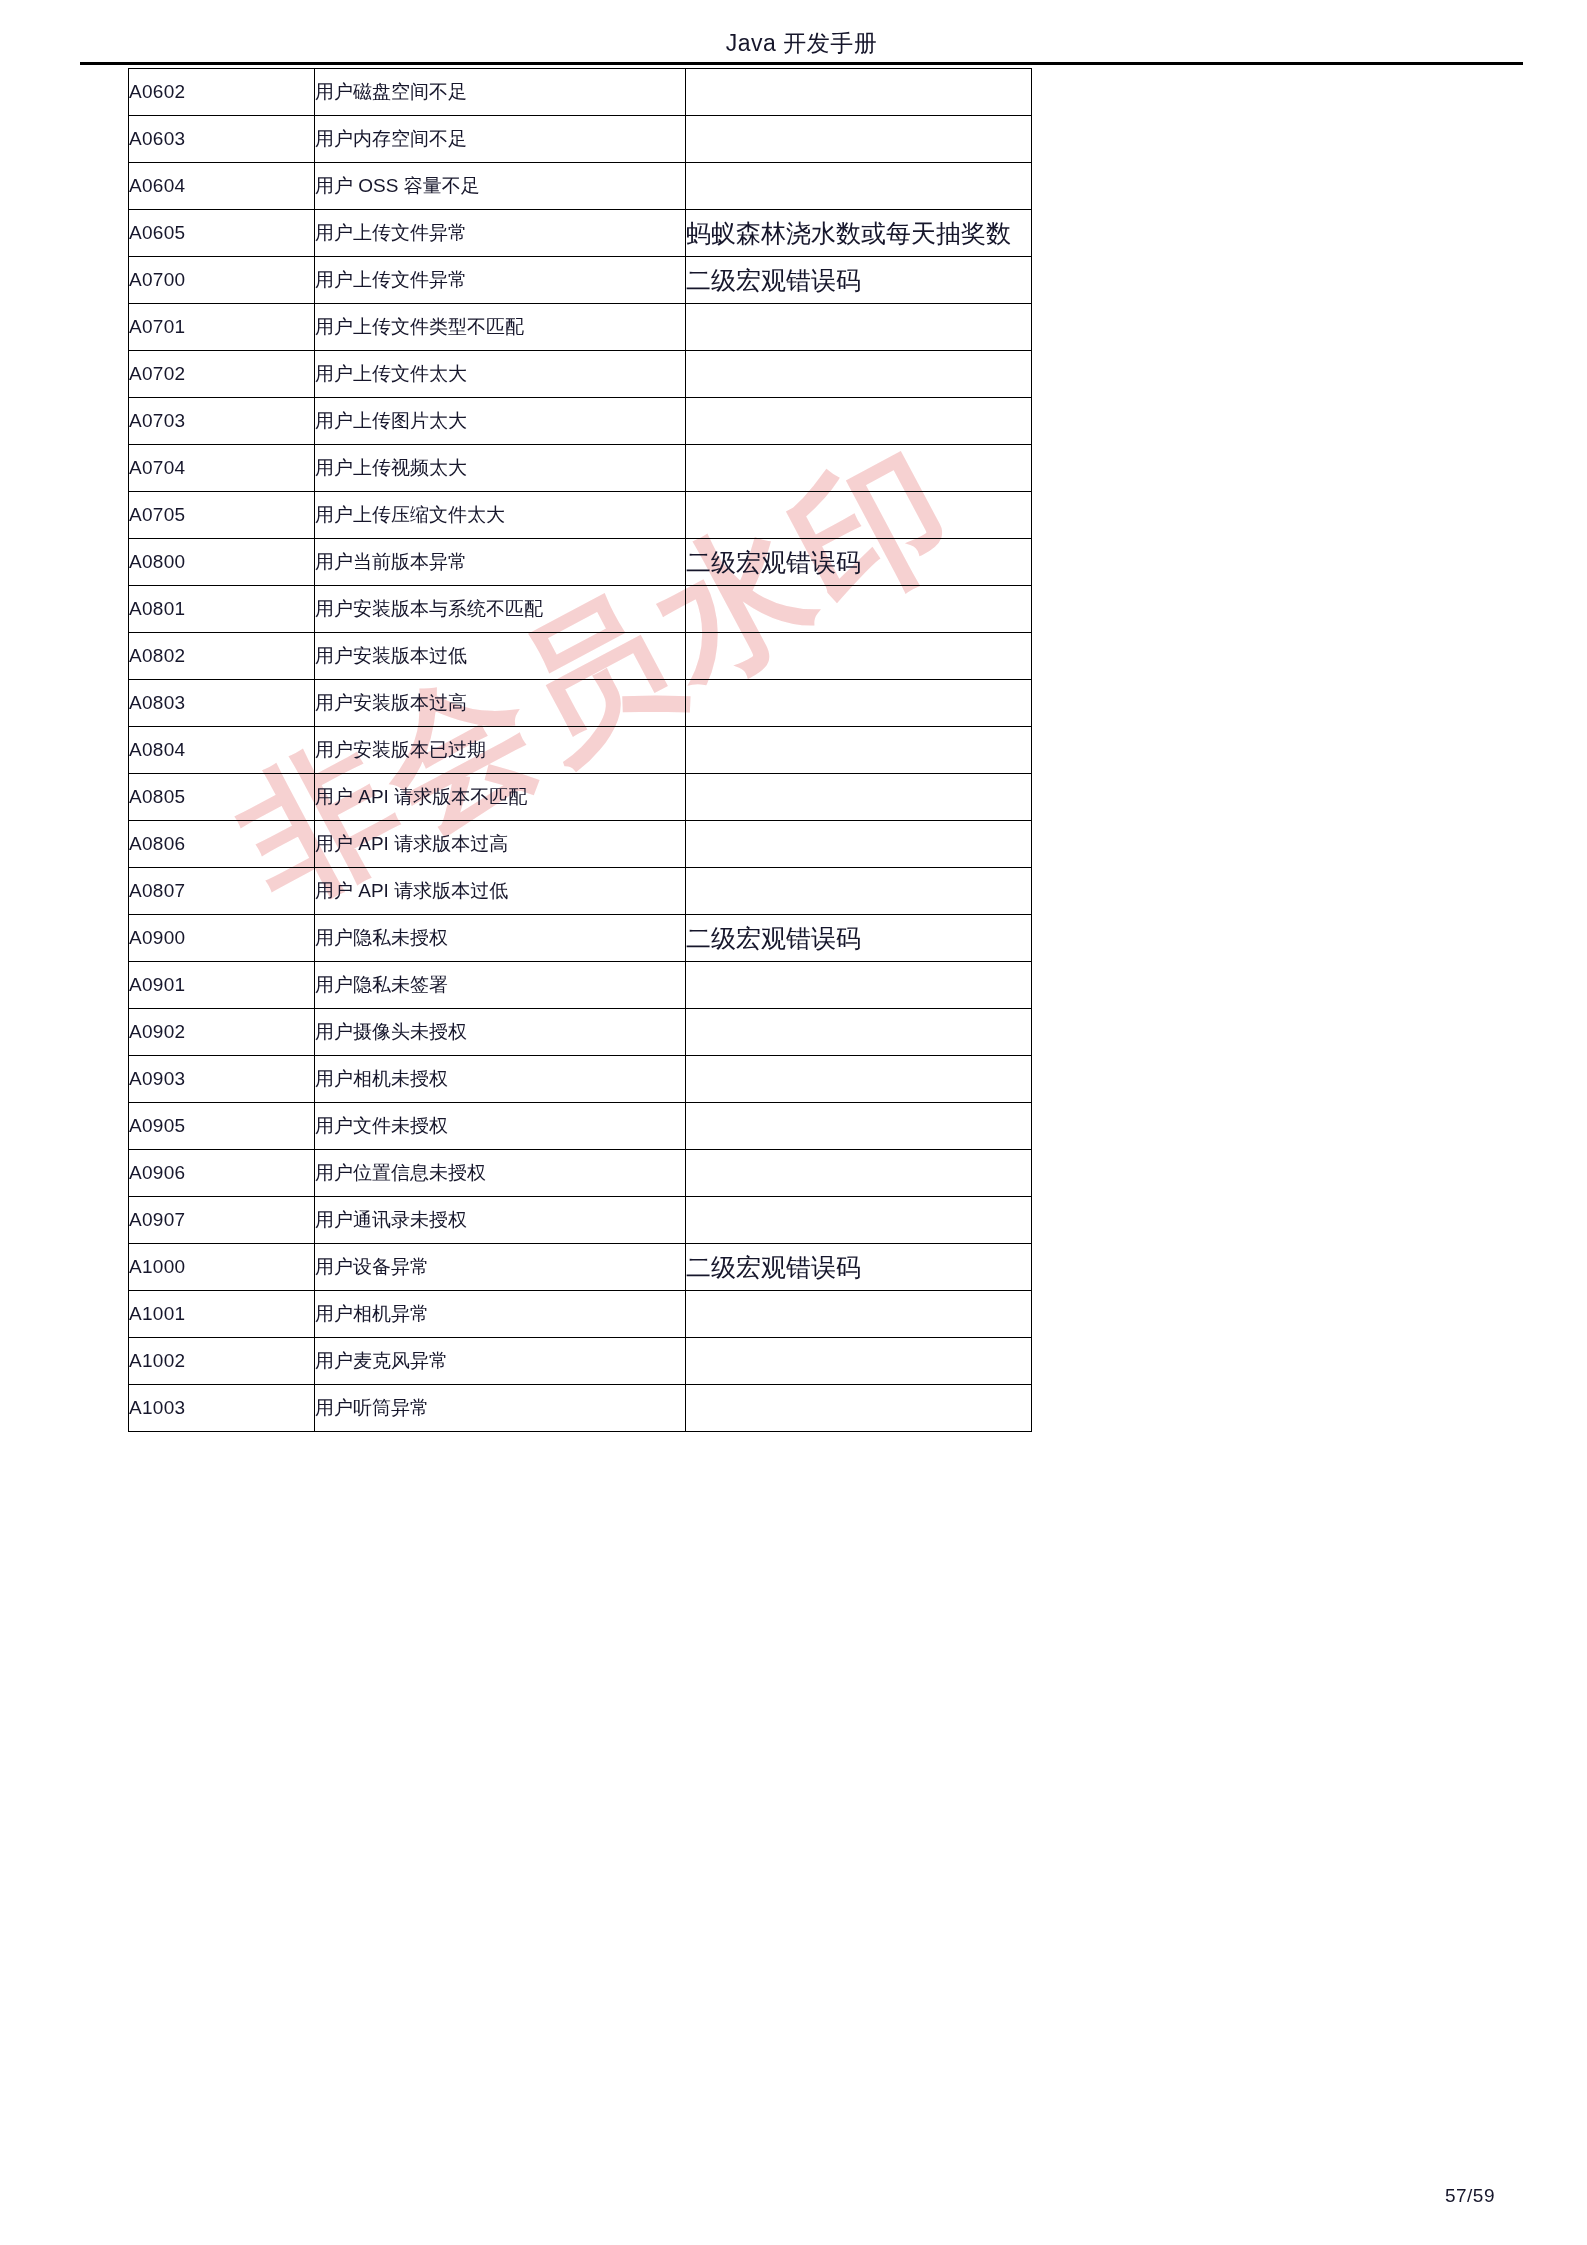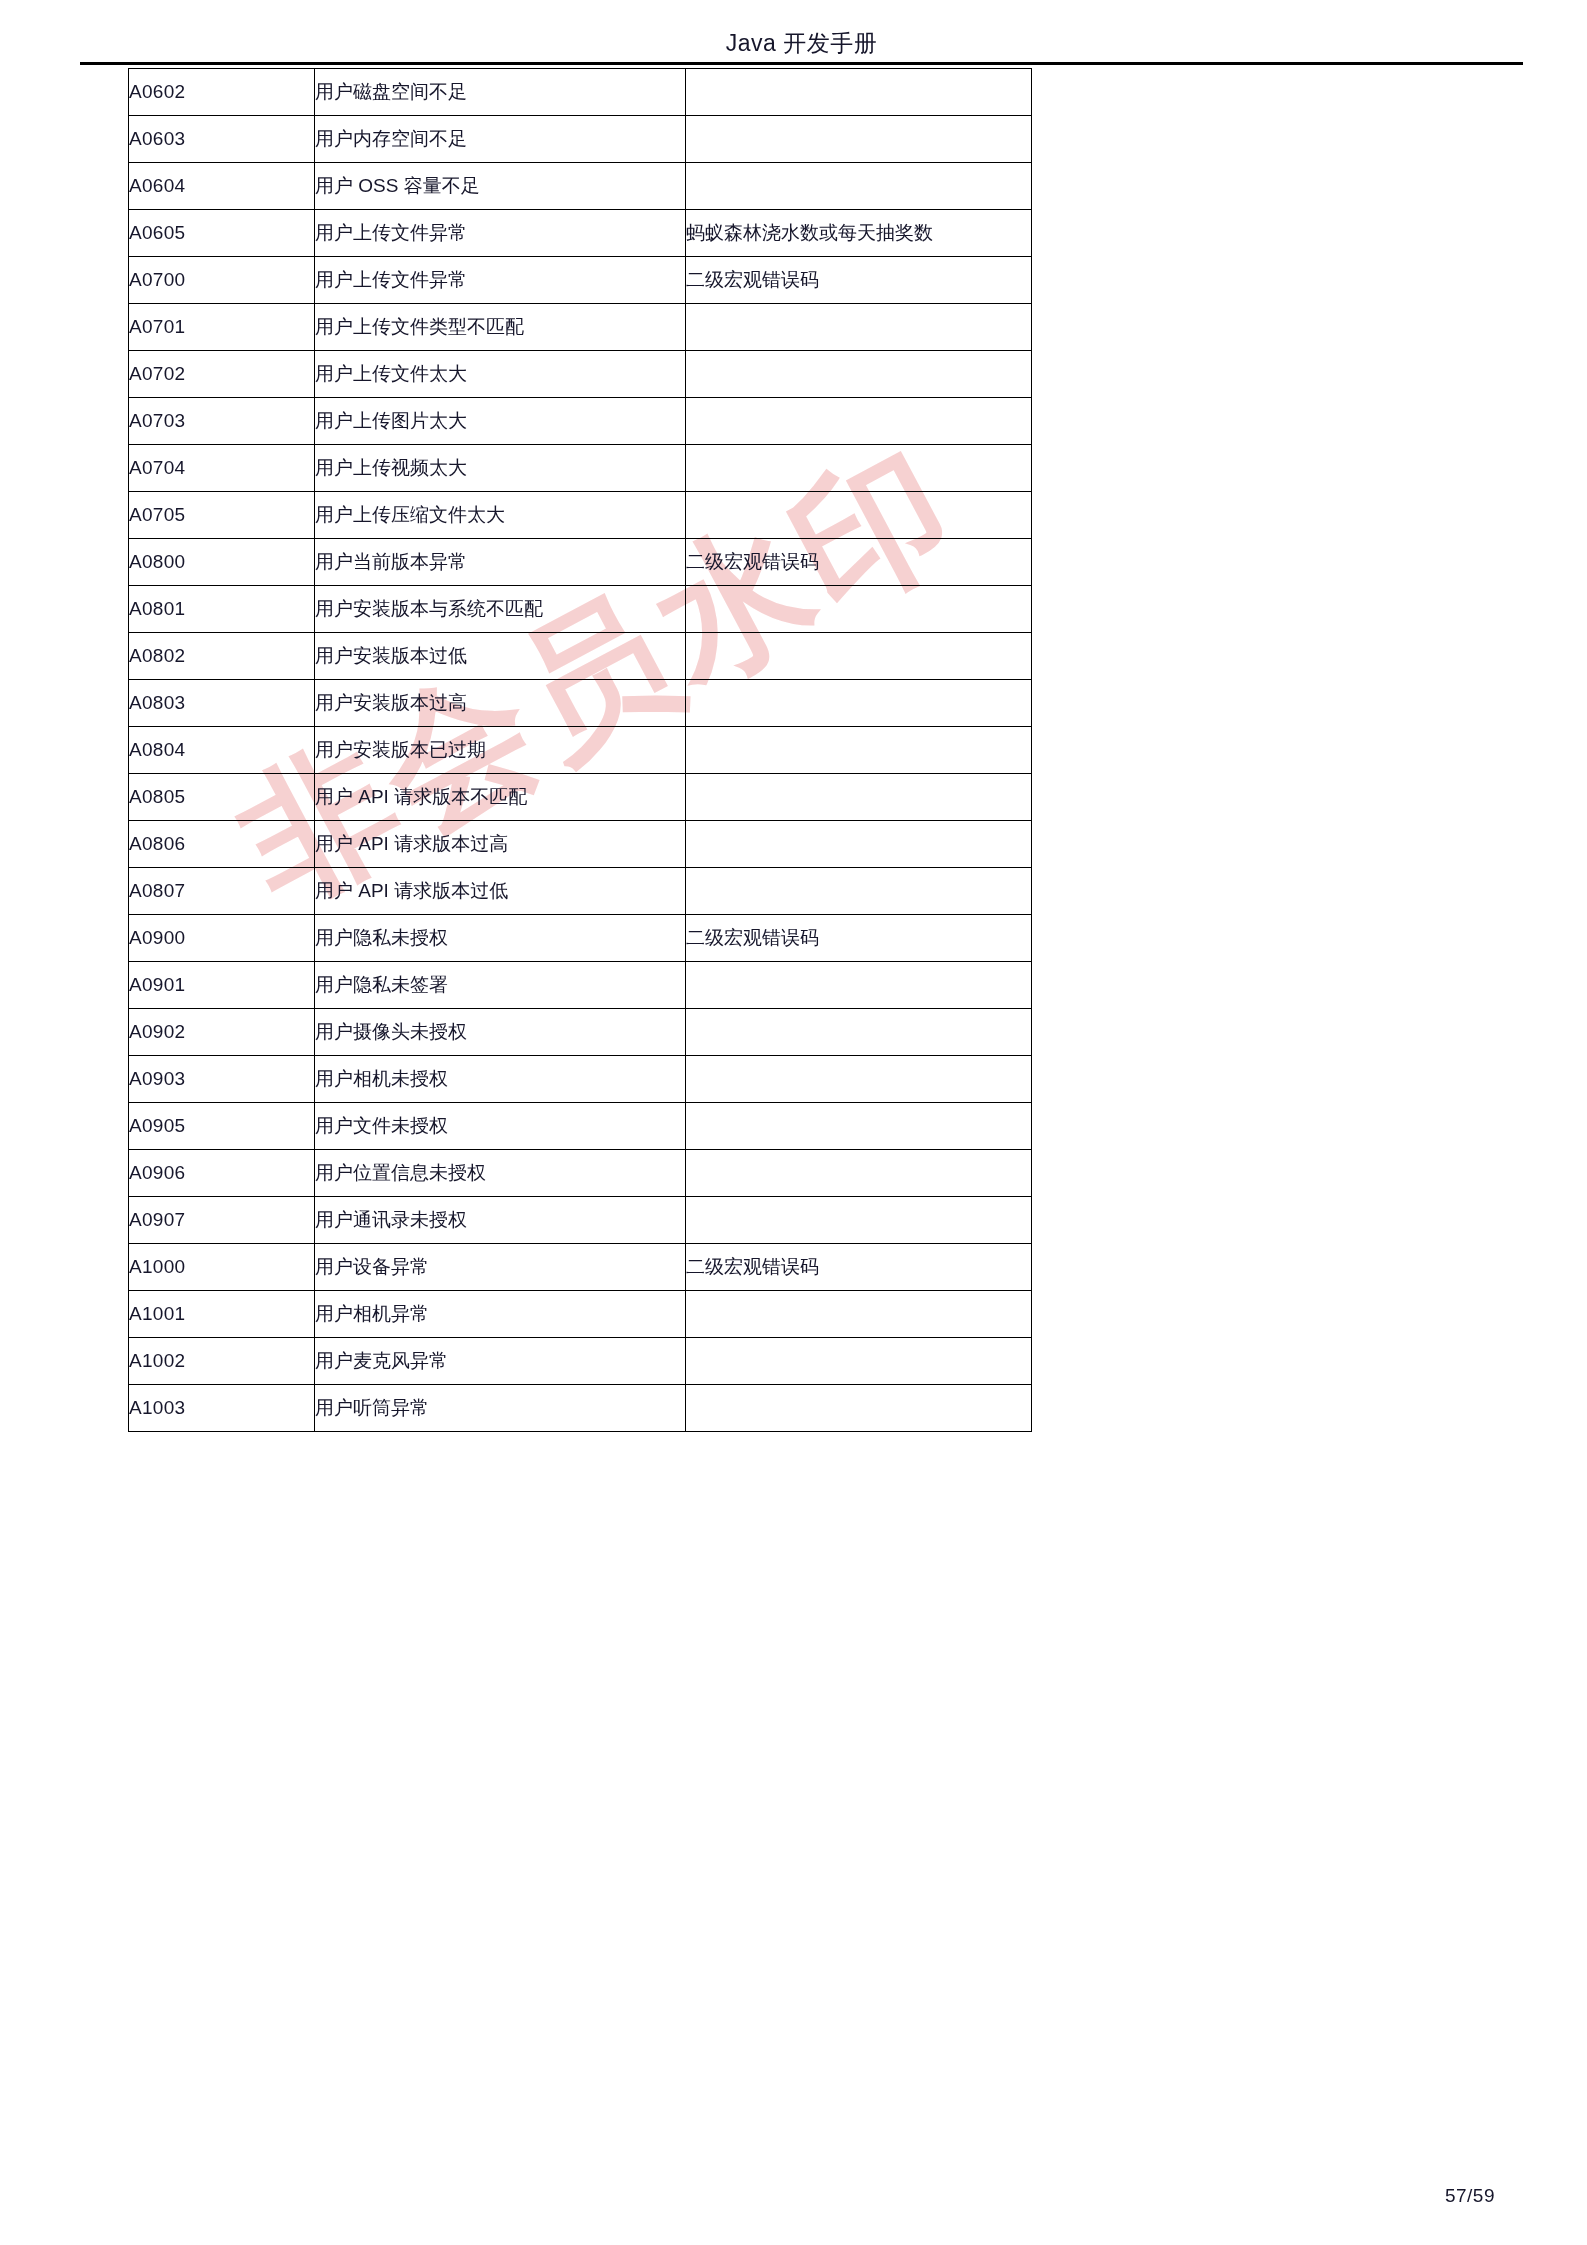--- a/index.html
+++ b/index.html
@@ -104,21 +104,21 @@
   }
   td.col-desc {
     width: 370px;
     padding-left: 22px;
     font-size: 19px;
     color: #16162b;
   }
   td.col-note {
     width: 345px;
     padding-left: 20px;
-    font-size: 19px;
+    font-size: 25px;
     color: #16162b;
     font-family: Liberation Mono, monospace;
   }
 
   
   .page-footer {
     position: absolute;
     right: 92px;
     bottom: 38px;
     font-size: 19px;

